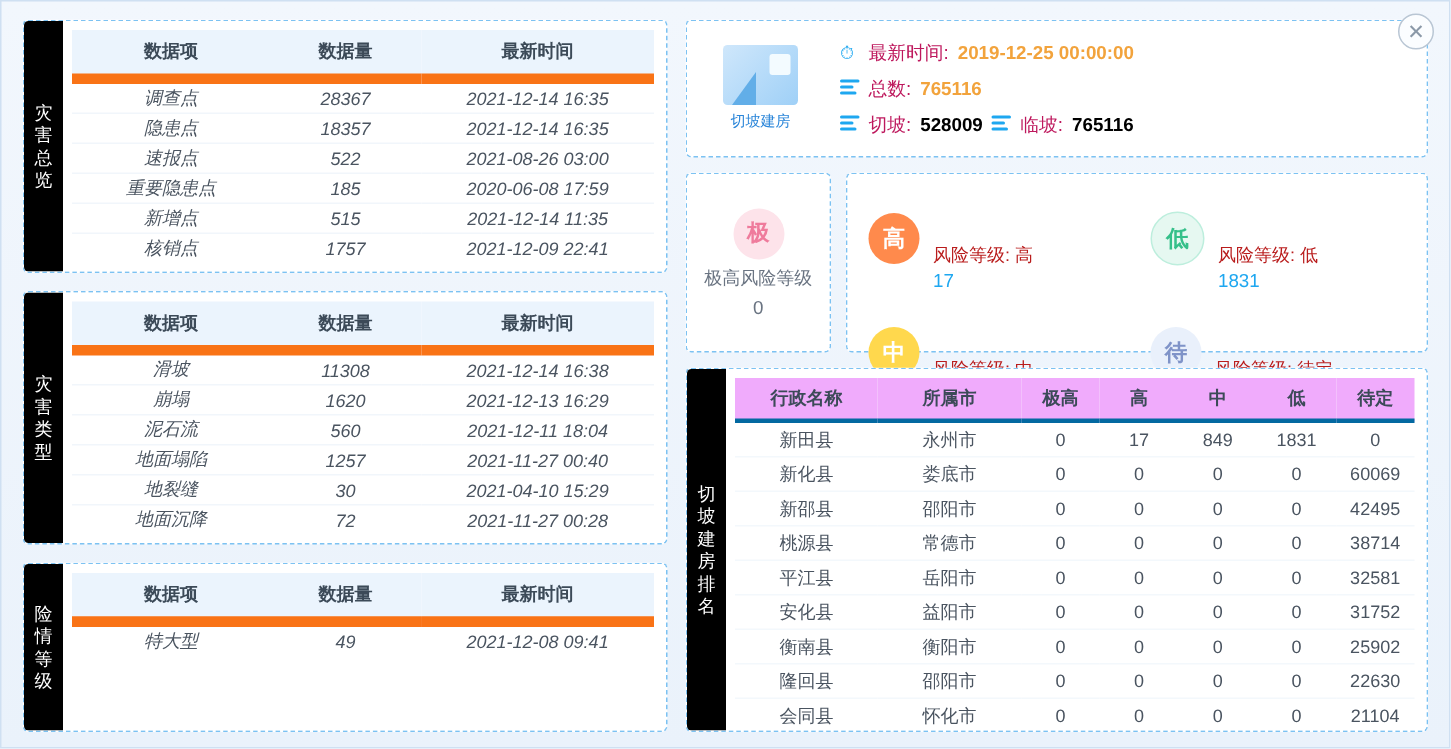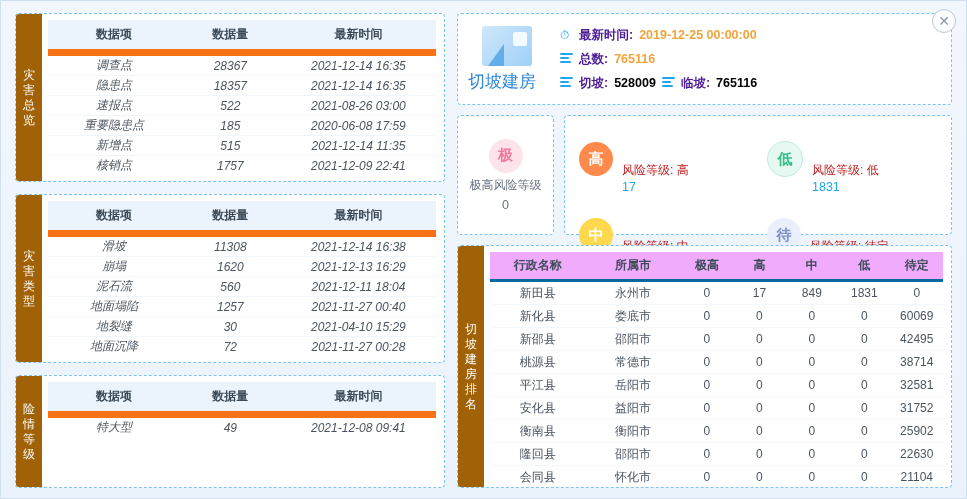--- a/index.html
+++ b/index.html
@@ -63,21 +63,21 @@
     border: 1px dashed #7cc2f2;
     border-radius: 4px;
     background: #ffffff;
     display: flex;
     overflow: hidden;
     position: relative;
   }
   .side-tab {
     width: 26px;
     min-width: 26px;
-    background: #a16207;
+    background: #000000;
     color: #fff;
     font-size: 12px;
     line-height: 15px;
     display: flex;
     align-items: center;
     justify-content: center;
     text-align: center;
     padding: 4px 0;
     box-sizing: border-box;
     letter-spacing: 0px;
@@ -126,22 +126,23 @@
     background: #fff;
     display: flex;
     align-items: center;
     padding: 8px 10px;
     box-sizing: border-box;
     gap: 14px;
     height: 92px;
   }
   .summary-icon {
     width: 78px;
+    text-align: center;
     color: #2b86d9;
-    font-size: 17px;
+    font-size: 10px;
   }
   .icon-box {
     width: 50px;
     height: 40px;
     margin: 0 auto 4px auto;
     background: linear-gradient(135deg, #cfe7fb 0%, #9fd0f7 100%);
     border-radius: 3px;
     position: relative;
     overflow: hidden;
   }
@@ -162,21 +163,21 @@
     border-radius: 2px;
   }
   .summary-lines {
     flex: 1;
     display: flex;
     flex-direction: column;
     gap: 7px;
     font-size: 12.5px;
   }
   .sline { display: flex; align-items: center; gap: 6px; color: #5a6673; }
-  .sline .lbl { color: #4c1d95; font-weight: bold; }
+  .sline .lbl { color: #be185d; }
   .sline .val { color: #f2a33c; font-weight: bold; }
   .sline .val.blue { color: #000000; }
   .mini-icon {
     width: 13px; height: 13px;
     display: inline-block;
     color: #1ea7f0;
     font-size: 12px;
     line-height: 13px;
   }
   .bars { display: inline-block; width: 13px; }

